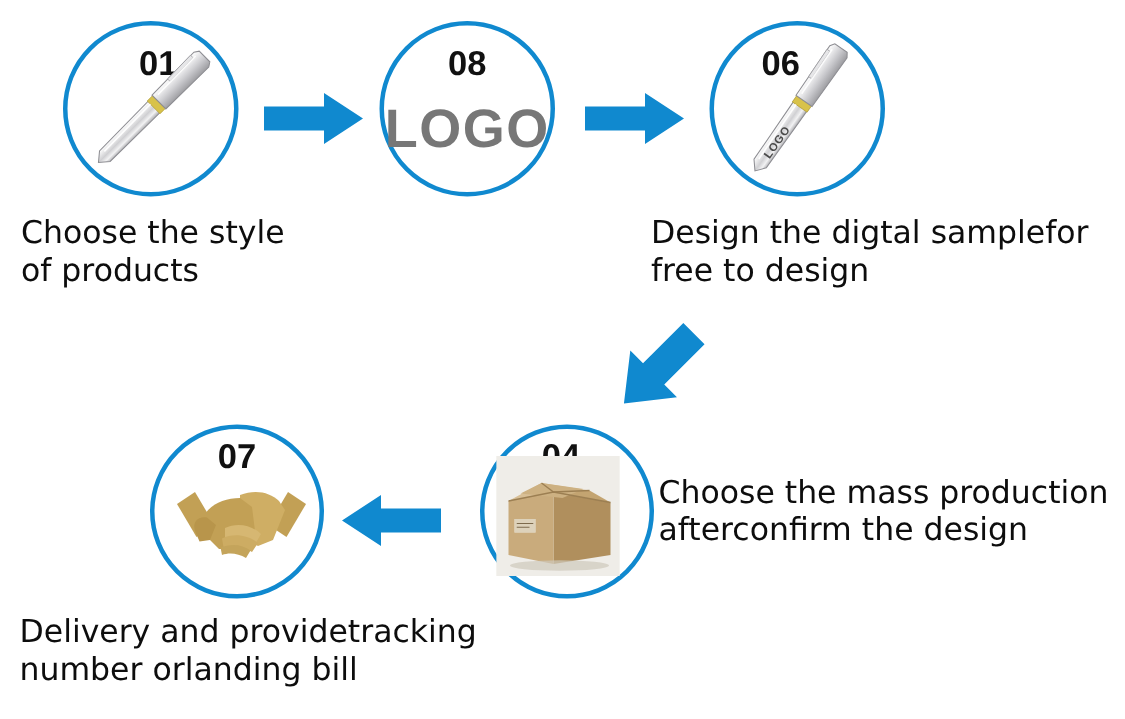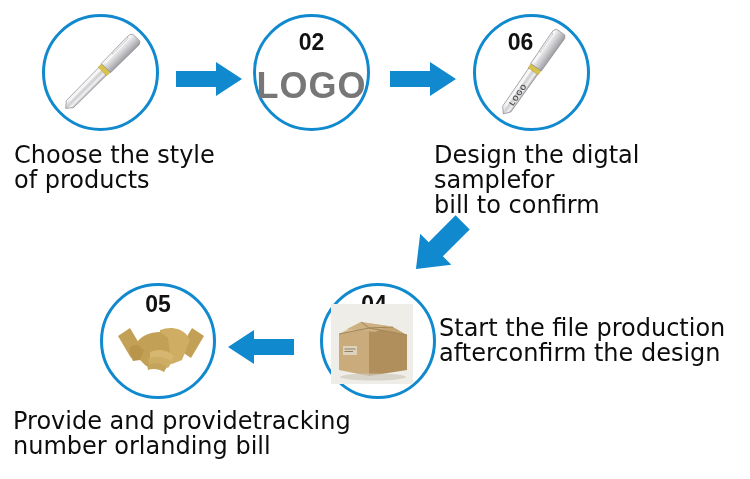--- a/index.html
+++ b/index.html
@@ -98,37 +98,38 @@
   }
   .a1 { left: 176px; top: 58px;  width: 66px; height: 42px; }
   .a2 { left: 390px; top: 58px;  width: 66px; height: 42px; }
   .a3 { left: 400px; top: 205px; width: 80px; height: 80px; }
   .a4 { left: 228px; top: 326px; width: 66px; height: 42px; }
 
   
   .caption {
     position: absolute;
     font-family: "DejaVu Sans", sans-serif;
-    font-size: 24px;
+    font-size: 21px;
     line-height: 25px;
     color: #0d0d0d;
     white-space: pre-line;
   }
   .cap1 { left: 14px;  top: 143px; width: 225px; }
   .cap2 { left: 233px; top: 143px; width: 210px; }
   .cap3 { left: 434px; top: 143px; width: 310px; }
   .cap4 { left: 439px; top: 316px; width: 300px; }
   .cap5 { left: 13px;  top: 409px; width: 340px; }
 </style>
 </head>
 <body>
 
 <div id="canvas">
 
   <div class="step-circle c1">
+    <div class="step-number">01</div>
     <div class="pen-wrap pen-1">
       <svg width="104" height="22" viewBox="0 0 104 22">
         <defs>
           <linearGradient id="penBody1" x1="0" y1="0" x2="0" y2="1">
             <stop offset="0%" stop-color="#ffffff"></stop>
             <stop offset="25%" stop-color="#e9e9ea"></stop>
             <stop offset="50%" stop-color="#cfcfd2"></stop>
             <stop offset="75%" stop-color="#f2f2f3"></stop>
             <stop offset="100%" stop-color="#a9a9ad"></stop>
           </linearGradient>
@@ -156,21 +157,21 @@
   <div class="caption cap1">Choose the style
 of products</div>
 
   <div class="arrow a1">
     <svg width="66" height="42" viewBox="0 0 66 42">
       <path d="M0 13 L40 13 L40 4 L66 21 L40 38 L40 29 L0 29 Z" fill="#1089cf"></path>
     </svg>
   </div>
 
   <div class="step-circle c2">
-    <div class="step-number">02</div>
+    <div class="step-number">08</div>
     <div class="logo-text">LOGO</div>
   </div>
 
   <div class="arrow a2">
     <svg width="66" height="42" viewBox="0 0 66 42">
       <path d="M0 13 L40 13 L40 4 L66 21 L40 38 L40 29 L0 29 Z" fill="#1089cf"></path>
     </svg>
   </div>
 
   <div class="step-circle c3">
@@ -197,21 +198,21 @@
         <path d="M59 4.5 L99 4 L102 6 L102 16 L99 18 L59 17.5 Z" fill="url(#penCap3)" stroke="#8d8d92" stroke-width="0.7"></path>
         <path d="M74 4.2 L96 3.8 L96 6.2 L74 6.6 Z" fill="#e6e6e8" stroke="#9b9ba0" stroke-width="0.5"></path>
         <line x1="10" y1="8.5" x2="54" y2="8" stroke="#ffffff" stroke-width="1.1" opacity="0.9"></line>
         <line x1="62" y1="7" x2="98" y2="6.6" stroke="#ffffff" stroke-width="1.1" opacity="0.85"></line>
 
         <text id="pen-engrave" x="14" y="14.5" font-family="Liberation Sans, sans-serif" font-size="7.5" font-weight="bold" fill="#4a4a4a" letter-spacing="0.6">LOGO</text>
       </svg>
     </div>
   </div>
   <div class="caption cap3">Design the digtal samplefor
-bill to confirm</div>
+free to design</div>
 
   <div class="arrow a3">
     <svg width="80" height="80" viewBox="0 0 80 80">
       <g transform="rotate(135 40 40)">
         <path d="M8 30 L46 30 L46 18 L74 40 L46 62 L46 50 L8 50 Z" fill="#1089cf"></path>
       </g>
     </svg>
   </div>
 
   <div class="step-circle c4">
@@ -233,31 +234,31 @@
 
         <rect x="12" y="42" width="14" height="9" fill="#e7ddc9" stroke="#9c8css" stroke-width="0"></rect>
         <rect x="12" y="42" width="14" height="9" fill="#ddd2bb"></rect>
         <line x1="13.5" y1="45" x2="24.5" y2="45" stroke="#7d6a4c" stroke-width="0.8"></line>
         <line x1="13.5" y1="47.5" x2="22" y2="47.5" stroke="#7d6a4c" stroke-width="0.8"></line>
 
         <ellipse cx="42" cy="73" rx="33" ry="3.5" fill="#cfc9bc" opacity="0.7"></ellipse>
       </svg>
     </div>
   </div>
-  <div class="caption cap4">Start the file production
+  <div class="caption cap4">Choose the mass production
  afterconfirm the design</div>
 
   <div class="arrow a4">
     <svg width="66" height="42" viewBox="0 0 66 42">
       <path d="M66 13 L26 13 L26 4 L0 21 L26 38 L26 29 L66 29 Z" fill="#1089cf"></path>
     </svg>
   </div>
 
   <div class="step-circle c5">
-    <div class="step-number">05</div>
+    <div class="step-number">07</div>
     <div class="handshake">
       <svg width="90" height="66" viewBox="0 0 90 66">
         <g fill="#c2a055">
 
           <path d="M2 22 L14 14 L27 36 L15 44 Z"></path>
 
           <path d="M76 14 L88 22 L75 44 L63 36 Z"></path>
 
           <path d="M44 16 C54 12 64 14 70 20 L74 26 L66 46 L56 50 L44 44 Z" fill="#cfae64"></path>
 
@@ -265,16 +266,16 @@
 
           <path d="M14 40 C12 34 16 30 22 31 L28 36 L24 46 L17 47 Z" fill="#b8954b"></path>
 
           <path d="M34 38 C42 34 52 36 58 42 L54 49 C47 44 40 43 34 45 Z" fill="#d6b772"></path>
           <path d="M32 45 C40 41 50 43 56 48 L52 54 C46 50 39 49 33 51 Z" fill="#cdac63"></path>
           <path d="M31 51 C38 48 46 49 51 53 L48 58 C43 55 37 54 32 56 Z" fill="#c4a45b"></path>
         </g>
       </svg>
     </div>
   </div>
-  <div class="caption cap5">Provide and providetracking
+  <div class="caption cap5">Delivery and providetracking
  number orlanding bill</div>
 
 </div>
 
 </body></html>

